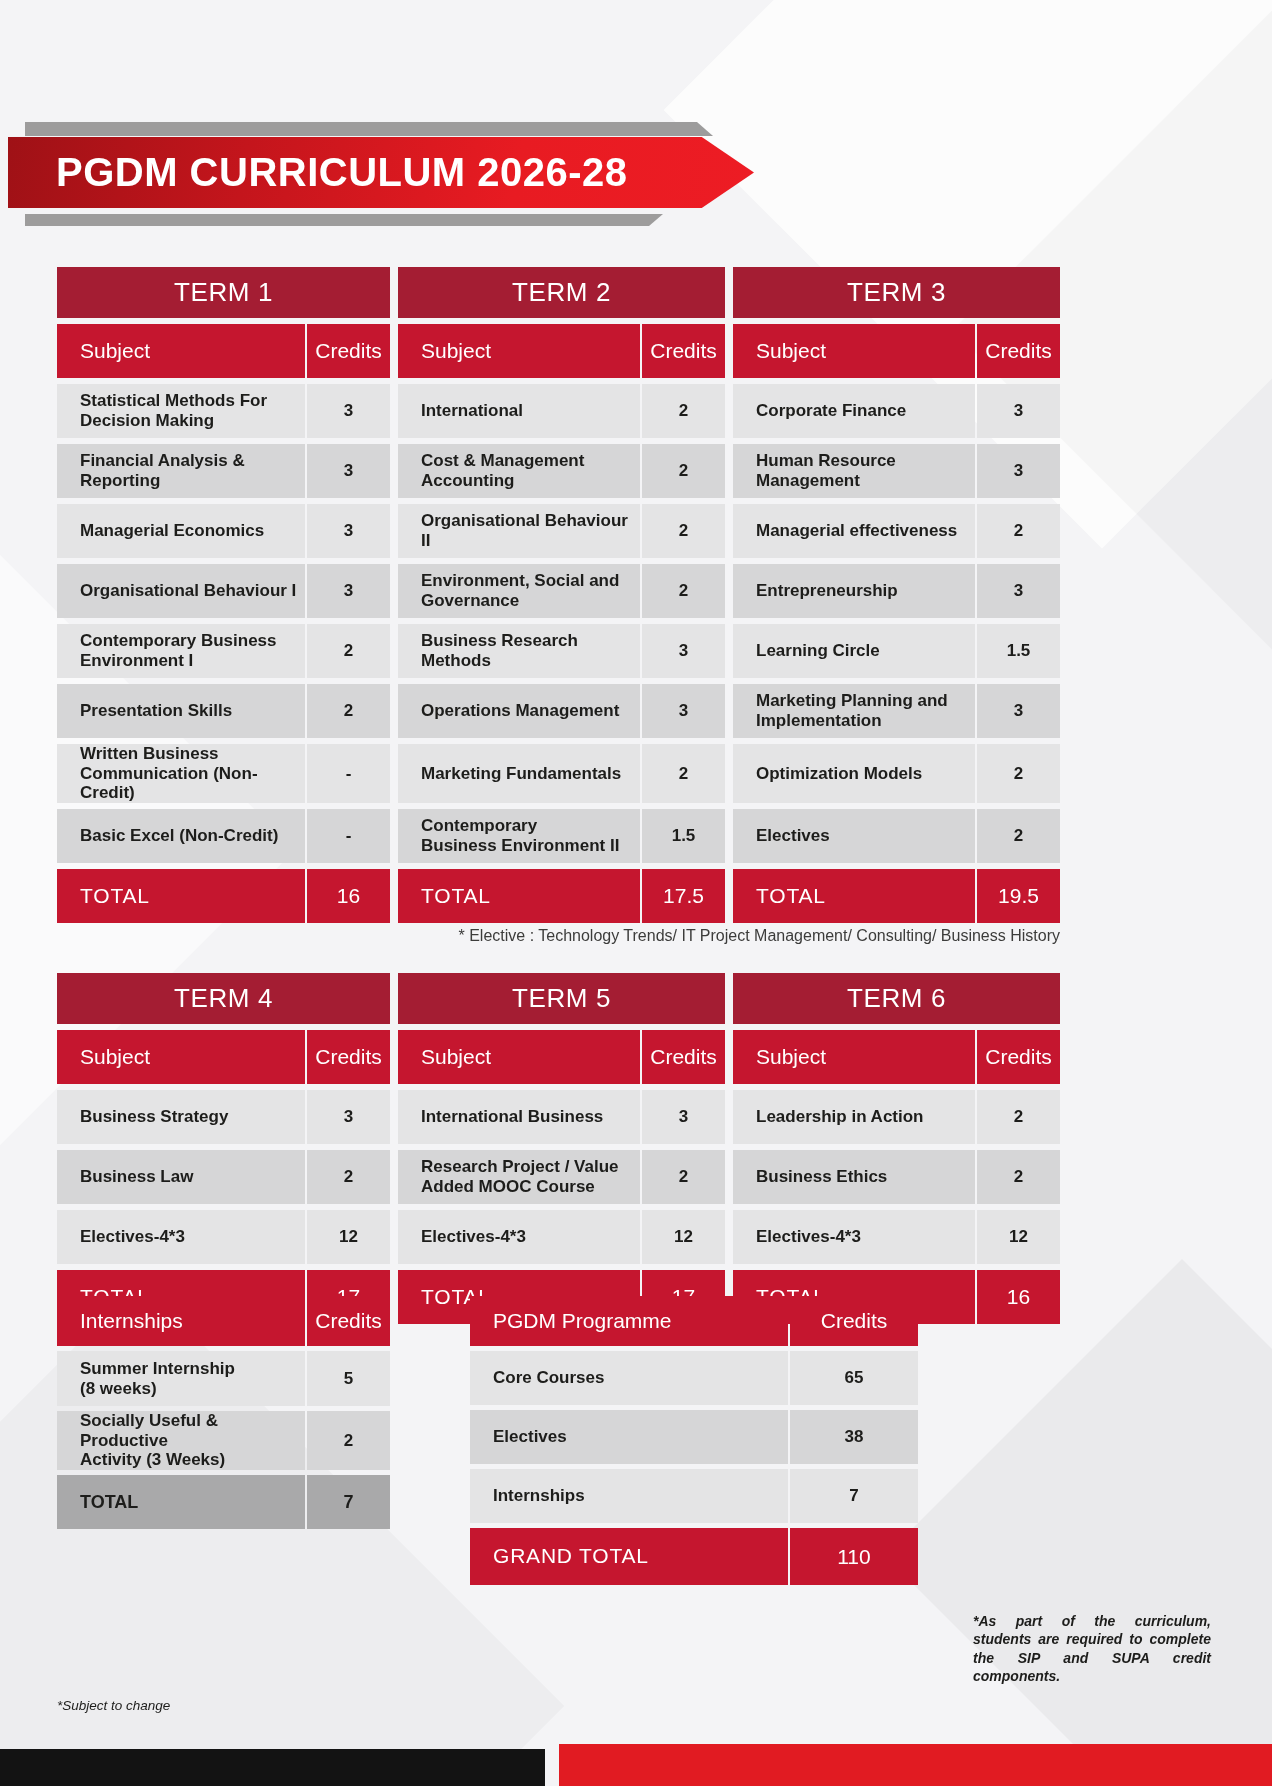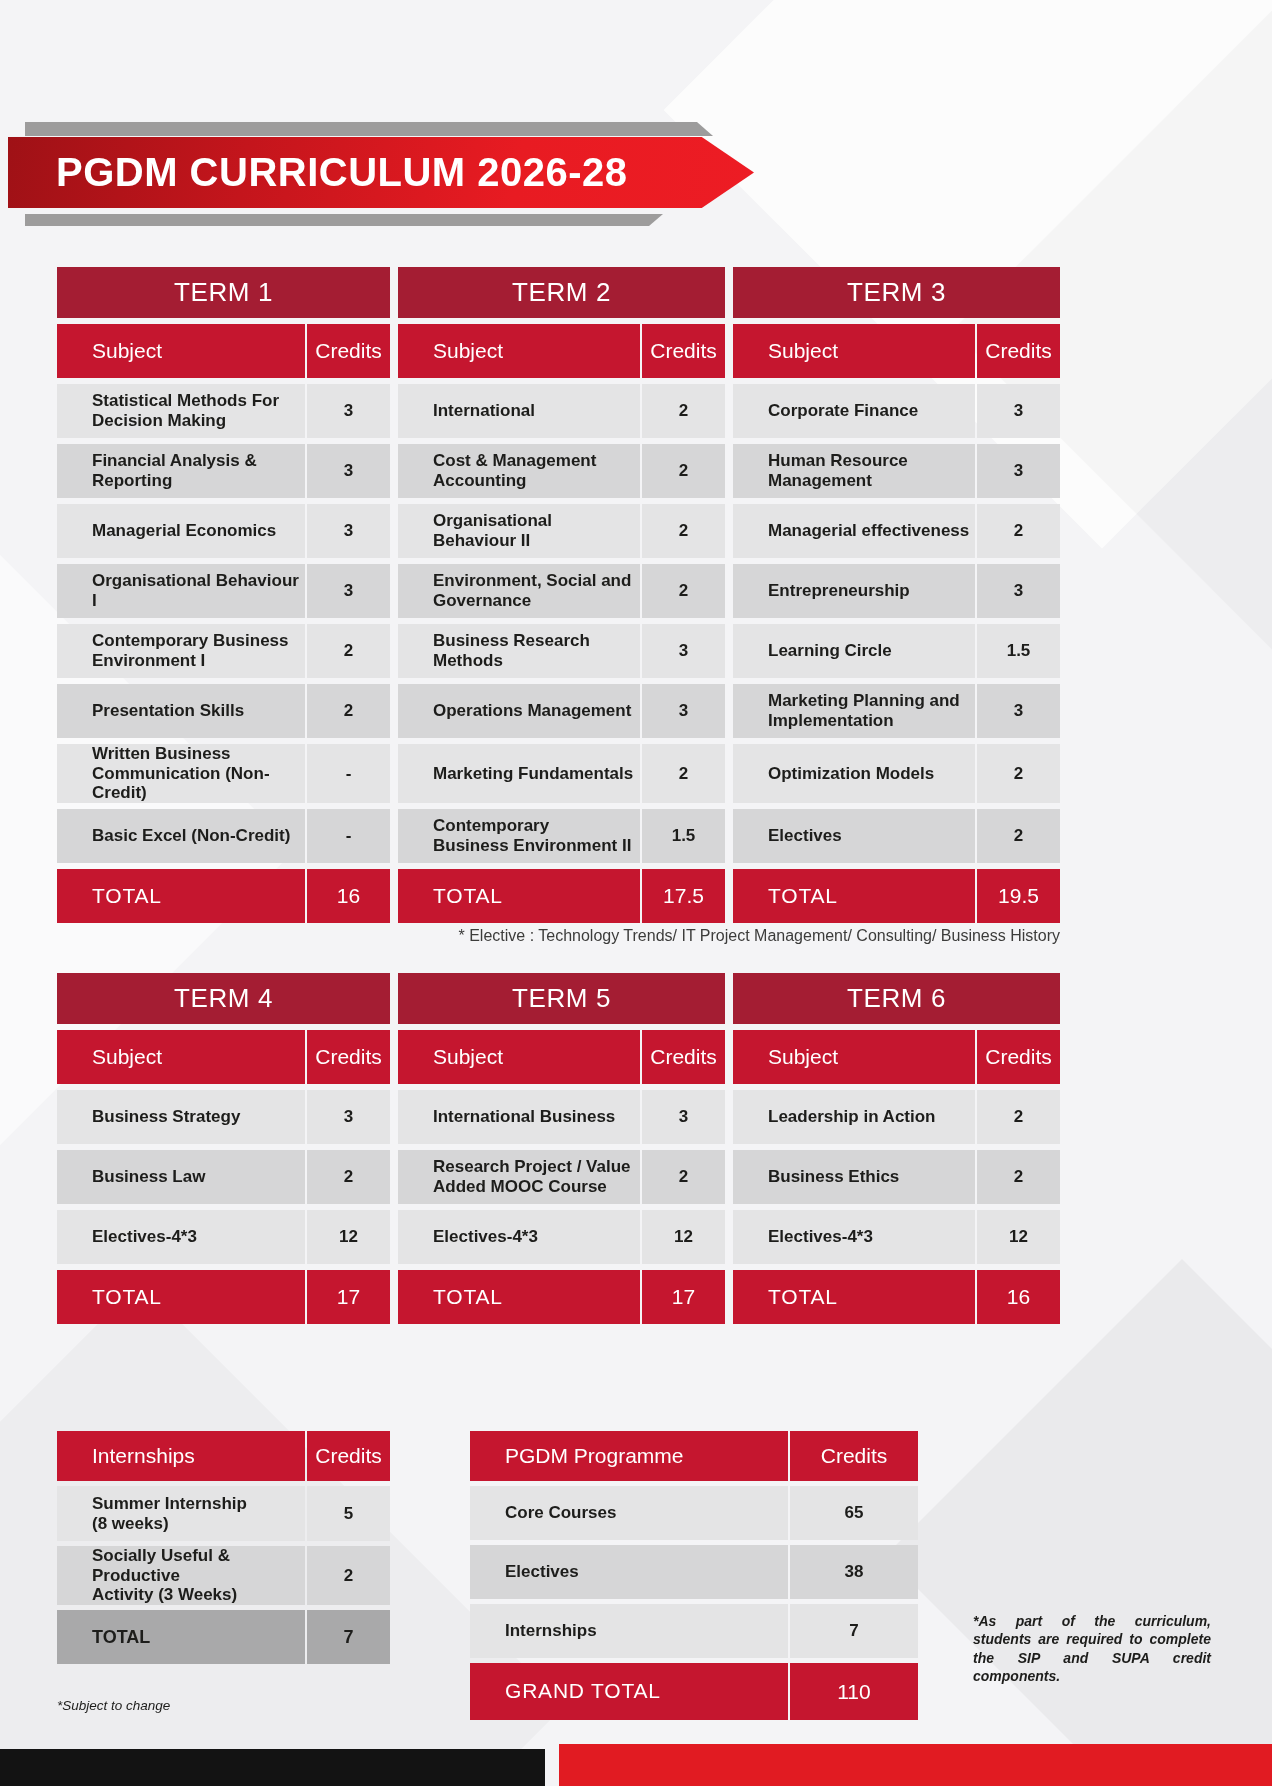--- a/index.html
+++ b/index.html
@@ -46,21 +46,21 @@
   }
   .t1{top:267px; grid-template-rows:51px 54px repeat(8, minmax(54px,auto)) 54px;}
   .t2{top:973px; grid-template-rows:51px 54px repeat(3, minmax(54px,auto)) 54px;border-radius:11px;}
   .sp{background:transparent;}
   .term-head{
     grid-column:span 2; background:#a41d33; color:#fff;
     display:flex; align-items:center; justify-content:center;
     font-size:26px; letter-spacing:.6px;
   }
   .cell{display:flex; align-items:center;}
-  .subj{padding-left:35px; padding-right:4px; white-space:pre-line; line-height:1.16;}
+  .subj{padding-left:23px; padding-right:4px; white-space:pre-line; line-height:1.16;}
   .cred{justify-content:center;}
   .hd{background:#c5162f; color:#fff; font-size:21px;}
   .hd.cred{font-size:21px;}
   .body-cell{font-weight:bold; font-size:17px; color:#1d1d1b;}
   .rl{background:#e4e4e5;}
   .rd{background:#d6d6d7;}
   .tot{background:#c5162f; color:#fff;}
   .tot.subj{font-size:21px; letter-spacing:.8px;}
   .tot.cred{font-size:21px;}
 
@@ -74,21 +74,21 @@
     font-style:italic; font-weight:bold; font-size:14px; line-height:1.32;
     text-align:justify; color:#1d1d1b;
   }
   .change-note{
     position:absolute; left:57px; top:1698px; margin:0;
     font-style:italic; font-size:13.5px; color:#1d1d1b;
   }
 
   
   .small-grid{
-    position:absolute; top:1431px;
+    position:absolute; top:1296px;
     display:grid; column-gap:2px; row-gap:5px;
   }
   .intern{
     left:57px; width:333px;
     grid-template-columns:248px 83px;
     grid-template-rows:50px minmax(55px,auto) minmax(55px,auto) 54px;
   }
   .pgdm{
     left:470px; width:448px;
     grid-template-columns:318px 128px;

